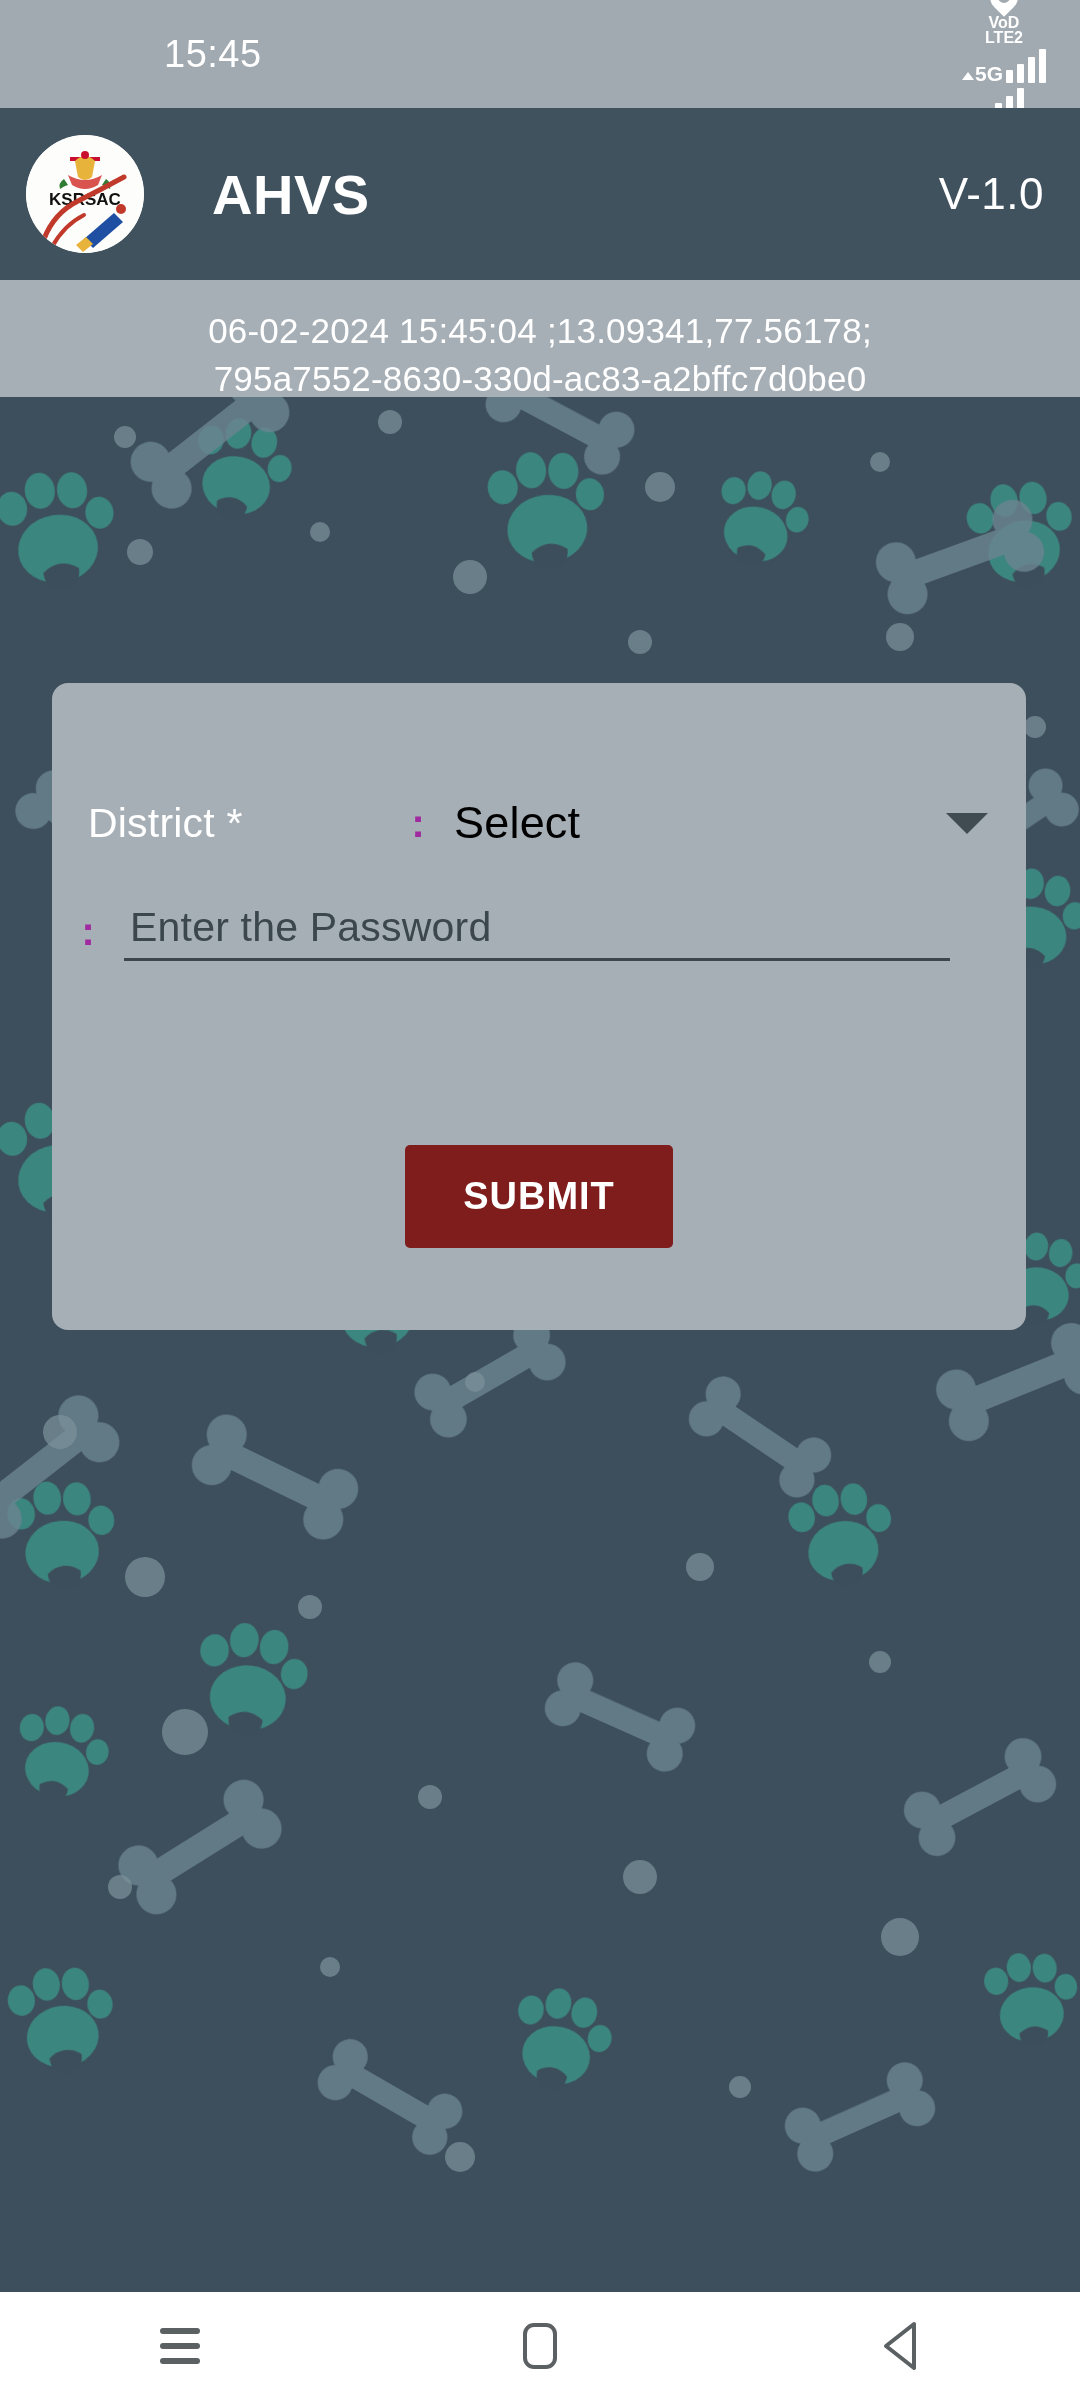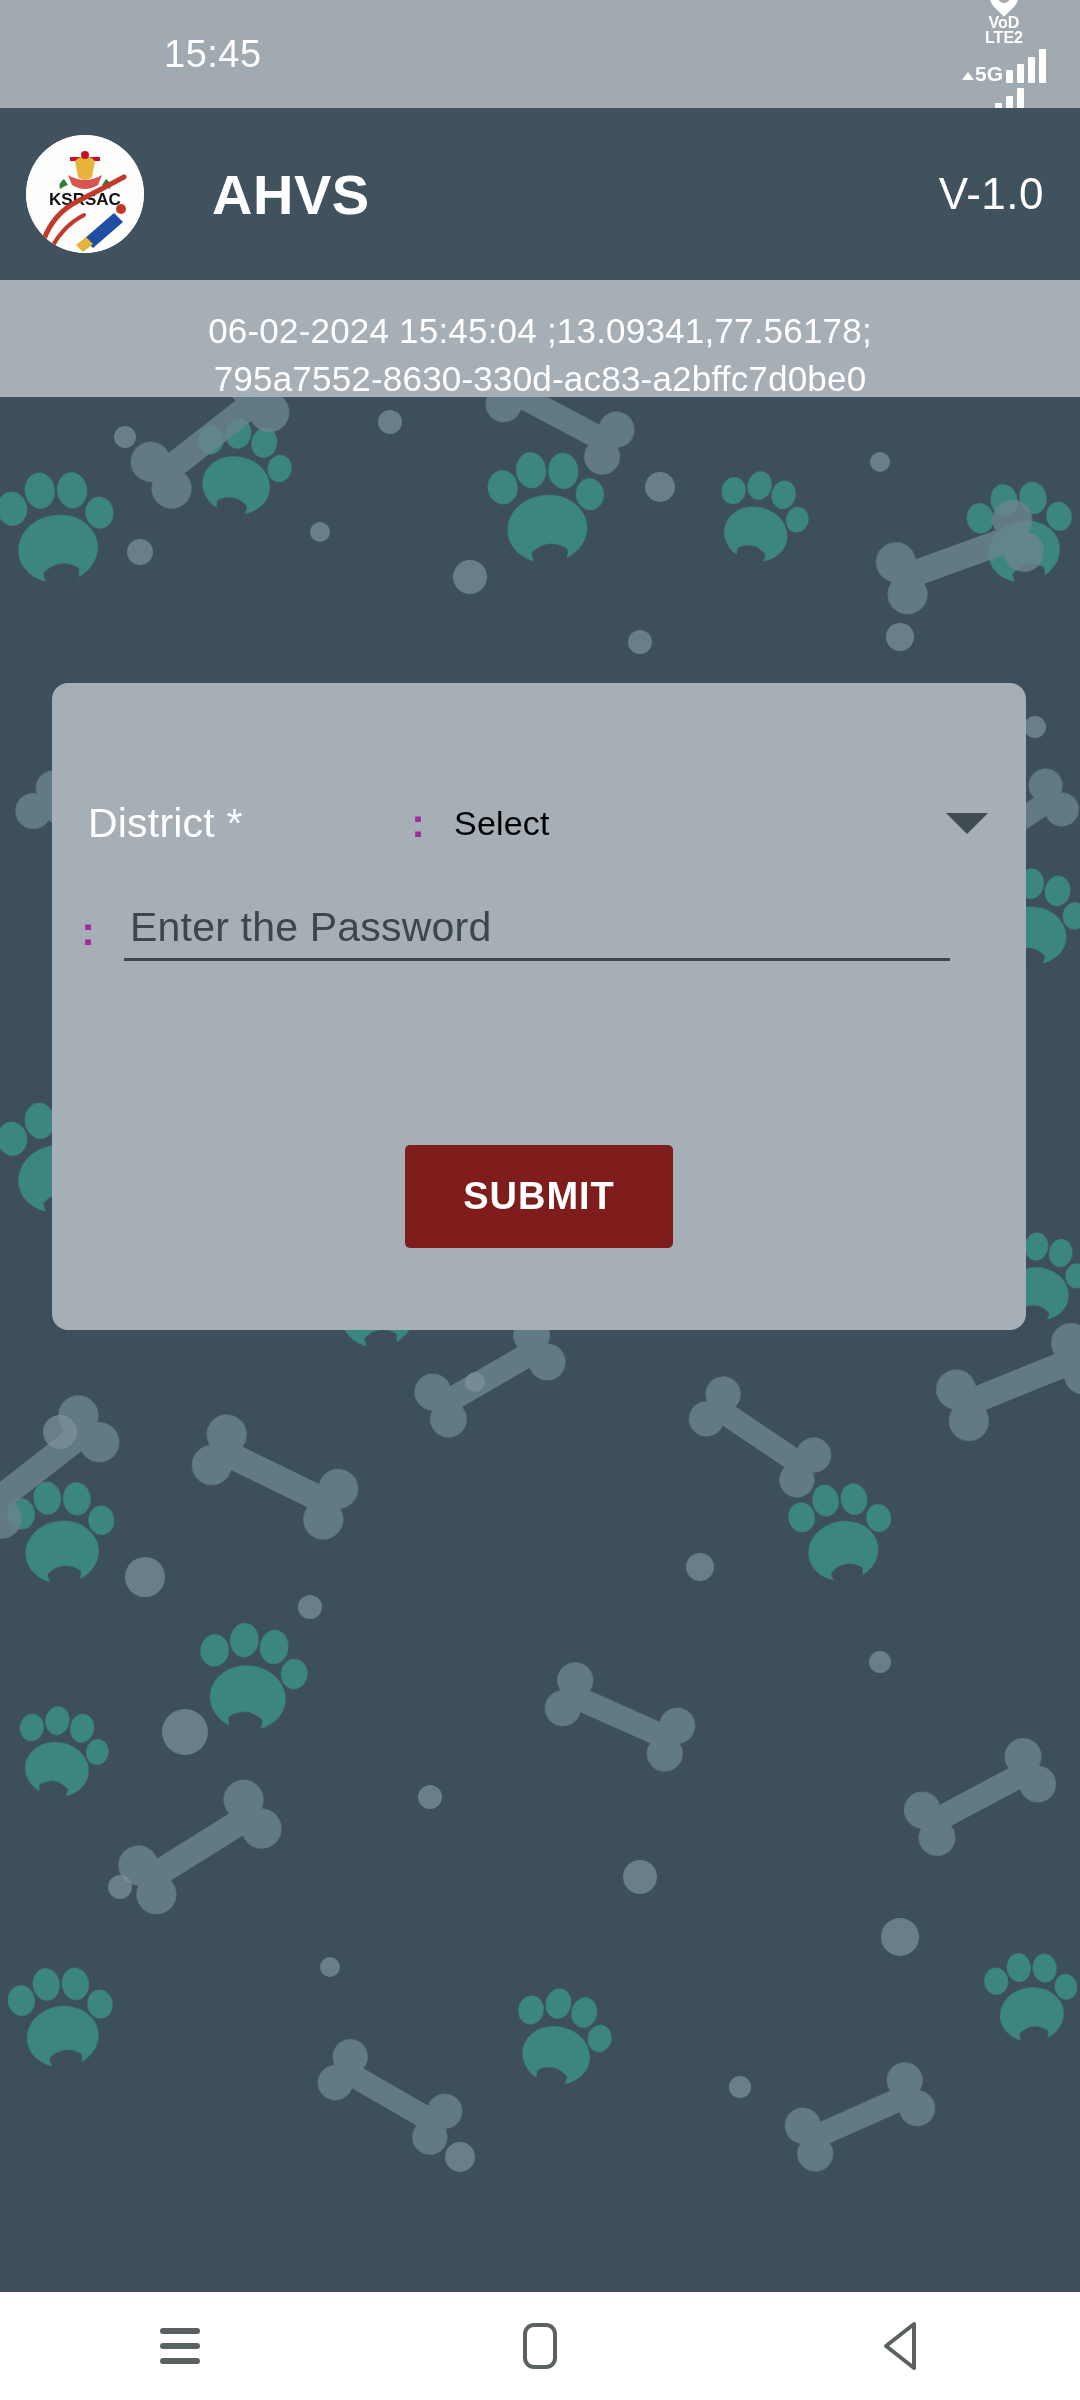--- a/index.html
+++ b/index.html
@@ -82,21 +82,21 @@
     background:#a7afb6; border-radius:16px;
   }
   .frow{ position:absolute; left:0; width:100%; display:flex; align-items:center; }
   .frow-district{ top:100px; height:80px; }
   .frow-password{ top:208px; height:80px; }
   .flabel{ color:#ffffff; font-size:41px; width:330px; padding-left:36px; letter-spacing:.2px;}
   .fcolon{ color:#a02ba0; font-size:41px; width:72px; text-align:center; font-weight:bold;}
   .fctl{ flex:1; position:relative; padding-right:38px; }
 
   .select-ctl{ display:flex; align-items:center; height:80px; }
-  .select-val{ color:#000000; font-size:34px; letter-spacing:.2px; }
+  .select-val{ color:#000000; font-size:45px; letter-spacing:.2px; }
   .select-caret{
     margin-left:auto; width:0; height:0;
     border-left:21px solid transparent; border-right:21px solid transparent;
     border-top:21px solid #404b52;
   }
   .pw-ctl{ position:relative; height:80px; display:flex; align-items:center; }
   .pw-input{
     width:100%; background:transparent; border:none; outline:none;
     color:#3b464d; font-size:41px; font-family:"Liberation Sans", sans-serif;
     padding:0 0 8px 6px; letter-spacing:.2px;

